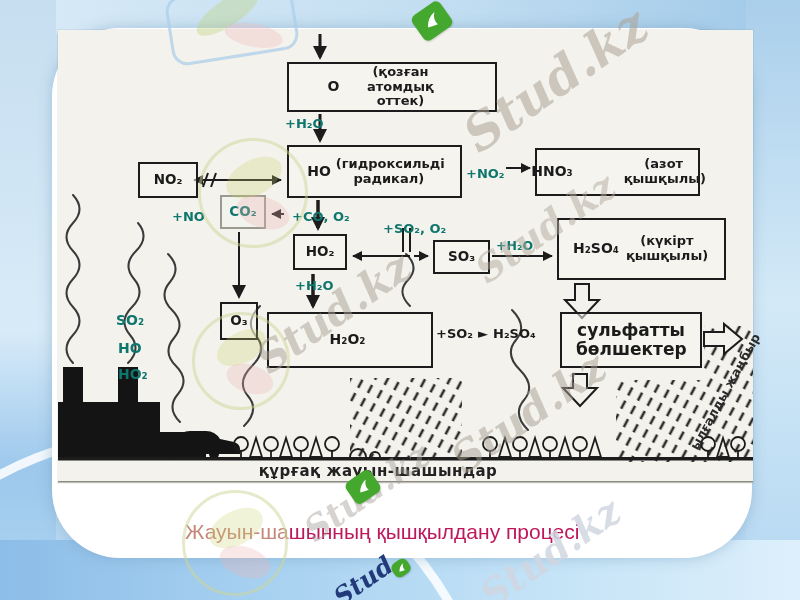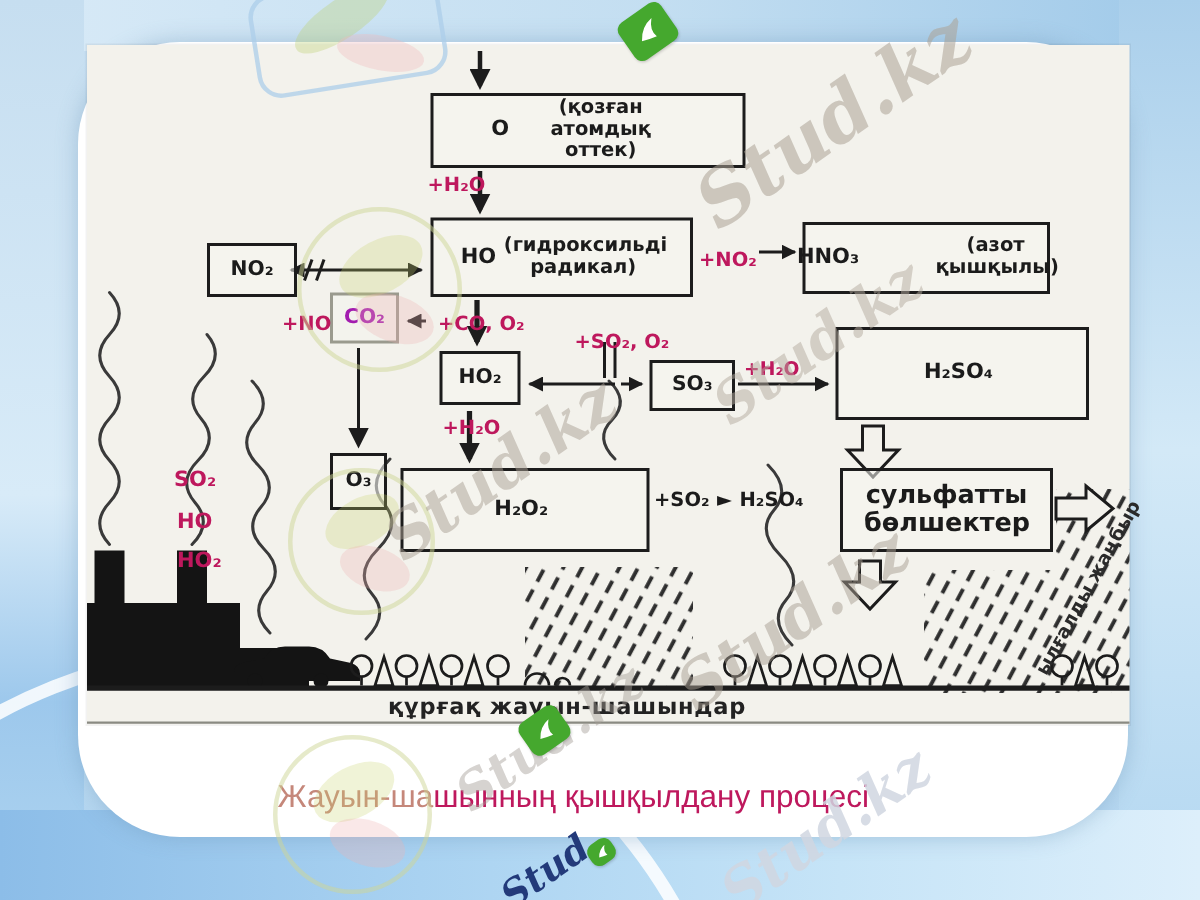--- a/index.html
+++ b/index.html
@@ -13,22 +13,22 @@
   .swoosh{position:absolute;left:-180px;top:430px;width:660px;height:660px;border-radius:50%;border:9px solid rgba(255,255,255,0.85);}
   
   .slide{position:absolute;left:52px;top:28px;width:700px;height:530px;background:#ffffff;border-radius:68px;box-shadow:0 0 14px rgba(110,150,185,0.45);}
   
   .scan{position:absolute;left:6px;top:2px;width:695px;height:453px;background:#f3f2ec;box-shadow:0 0 0 1px rgba(0,0,0,0.05);}
   .art{position:absolute;left:0;top:0;}
   .box{position:absolute;border:2.5px solid #1c1c1c;background:rgba(246,245,240,0.55);display:flex;align-items:center;justify-content:center;text-align:center;font-family:"DejaVu Sans",sans-serif;font-weight:700;color:#1b1b1b;line-height:1.12;box-sizing:border-box;padding:2px;}
   .box .frm{white-space:nowrap;font-size:14px;margin-right:5px;}
   .box .dsc{display:inline-block;font-size:13px;}
   .box-small{font-size:13.5px;}
-  .box-gray{border-color:#9a9a8e;color:#a21caf;background:rgba(246,245,240,0.3);}
-  .lbl{position:absolute;font-family:"DejaVu Sans",sans-serif;font-weight:700;color:#be185d;font-size:13px;white-space:nowrap;}
+  .box-gray{border-color:#9a9a8e;color:#0f766e;background:rgba(246,245,240,0.3);}
+  .lbl{position:absolute;font-family:"DejaVu Sans",sans-serif;font-weight:700;color:#0f766e;font-size:13px;white-space:nowrap;}
   .lbl-sm{font-size:12.5px;}
   .dry-caption{position:absolute;left:190px;top:432px;width:260px;text-align:center;font-family:"DejaVu Sans",sans-serif;font-weight:700;font-size:15px;letter-spacing:0.5px;color:#222;}
   .wet-label{position:absolute;left:592px;top:354px;width:150px;text-align:center;transform:rotate(-61deg);font-family:"DejaVu Sans",sans-serif;font-weight:700;font-size:12.5px;color:#2a2a2a;}
   .so2row{position:absolute;left:378px;top:296px;display:flex;gap:5px;font-family:"DejaVu Sans",sans-serif;font-weight:700;font-size:13px;color:#1b1b1b;}
   
   .caption{position:absolute;left:133px;top:492px;font-size:21px;font-family:"Liberation Sans",sans-serif;white-space:nowrap;}
   .cap1{color:#c5877a;}
   .cap2{color:#be185d;}
   
   .wm{position:absolute;font-family:"DejaVu Serif",serif;font-style:italic;font-weight:700;transform:rotate(-35deg);pointer-events:none;white-space:nowrap;z-index:40;}
@@ -175,34 +175,35 @@
         <span class="dsc" style="width:80px;margin-left:46px;">(азот қышқылы)</span>
       </div>
       <div class="box box-small" style="left:235px;top:204px;width:54px;height:36px;">
         <span>НО₂</span>
       </div>
       <div class="box box-small" style="left:375px;top:210px;width:57px;height:34px;">
         <span>SO₃</span>
       </div>
       <div class="box" style="left:499px;top:188px;width:169px;height:62px;">
         <span class="frm">H₂SO₄</span>
+        <span class="dsc" style="width:86px;">(күкірт қышқылы)</span>
       </div>
       <div class="box box-small" style="left:162px;top:272px;width:38px;height:38px;">
         <span>О₃</span>
       </div>
       <div class="box" style="left:209px;top:282px;width:166px;height:56px;">
         <span class="frm">Н₂О₂</span>
       </div>
       <div class="box" style="left:502px;top:282px;width:142px;height:56px;font-size:17px;">
         <span style="display:inline-block;width:110px;">сульфатты бөлшектер</span>
       </div>
 
       <div class="lbl" style="left:227px;top:86px;">+Н₂О</div>
       <div class="lbl" style="left:408px;top:136px;">+NO₂</div>
-      <div class="lbl" style="left:130px;top:179px;">+NO</div>
+      <div class="lbl" style="left:114px;top:179px;">+NO</div>
       <div class="lbl" style="left:234px;top:179px;">+СО, О₂</div>
       <div class="lbl" style="left:325px;top:179px;margin-top:12px;">+SO₂, О₂</div>
       <div class="lbl lbl-sm" style="left:438px;top:208px;">+Н₂О</div>
       <div class="lbl" style="left:237px;top:248px;">+Н₂О</div>
       <div class="so2row">
         <span>+SO₂</span>
         <span>►</span>
         <span>H₂SO₄</span>
       </div>
       <div class="lbl" style="left:58px;top:282px;font-size:14px;">SO₂</div>

